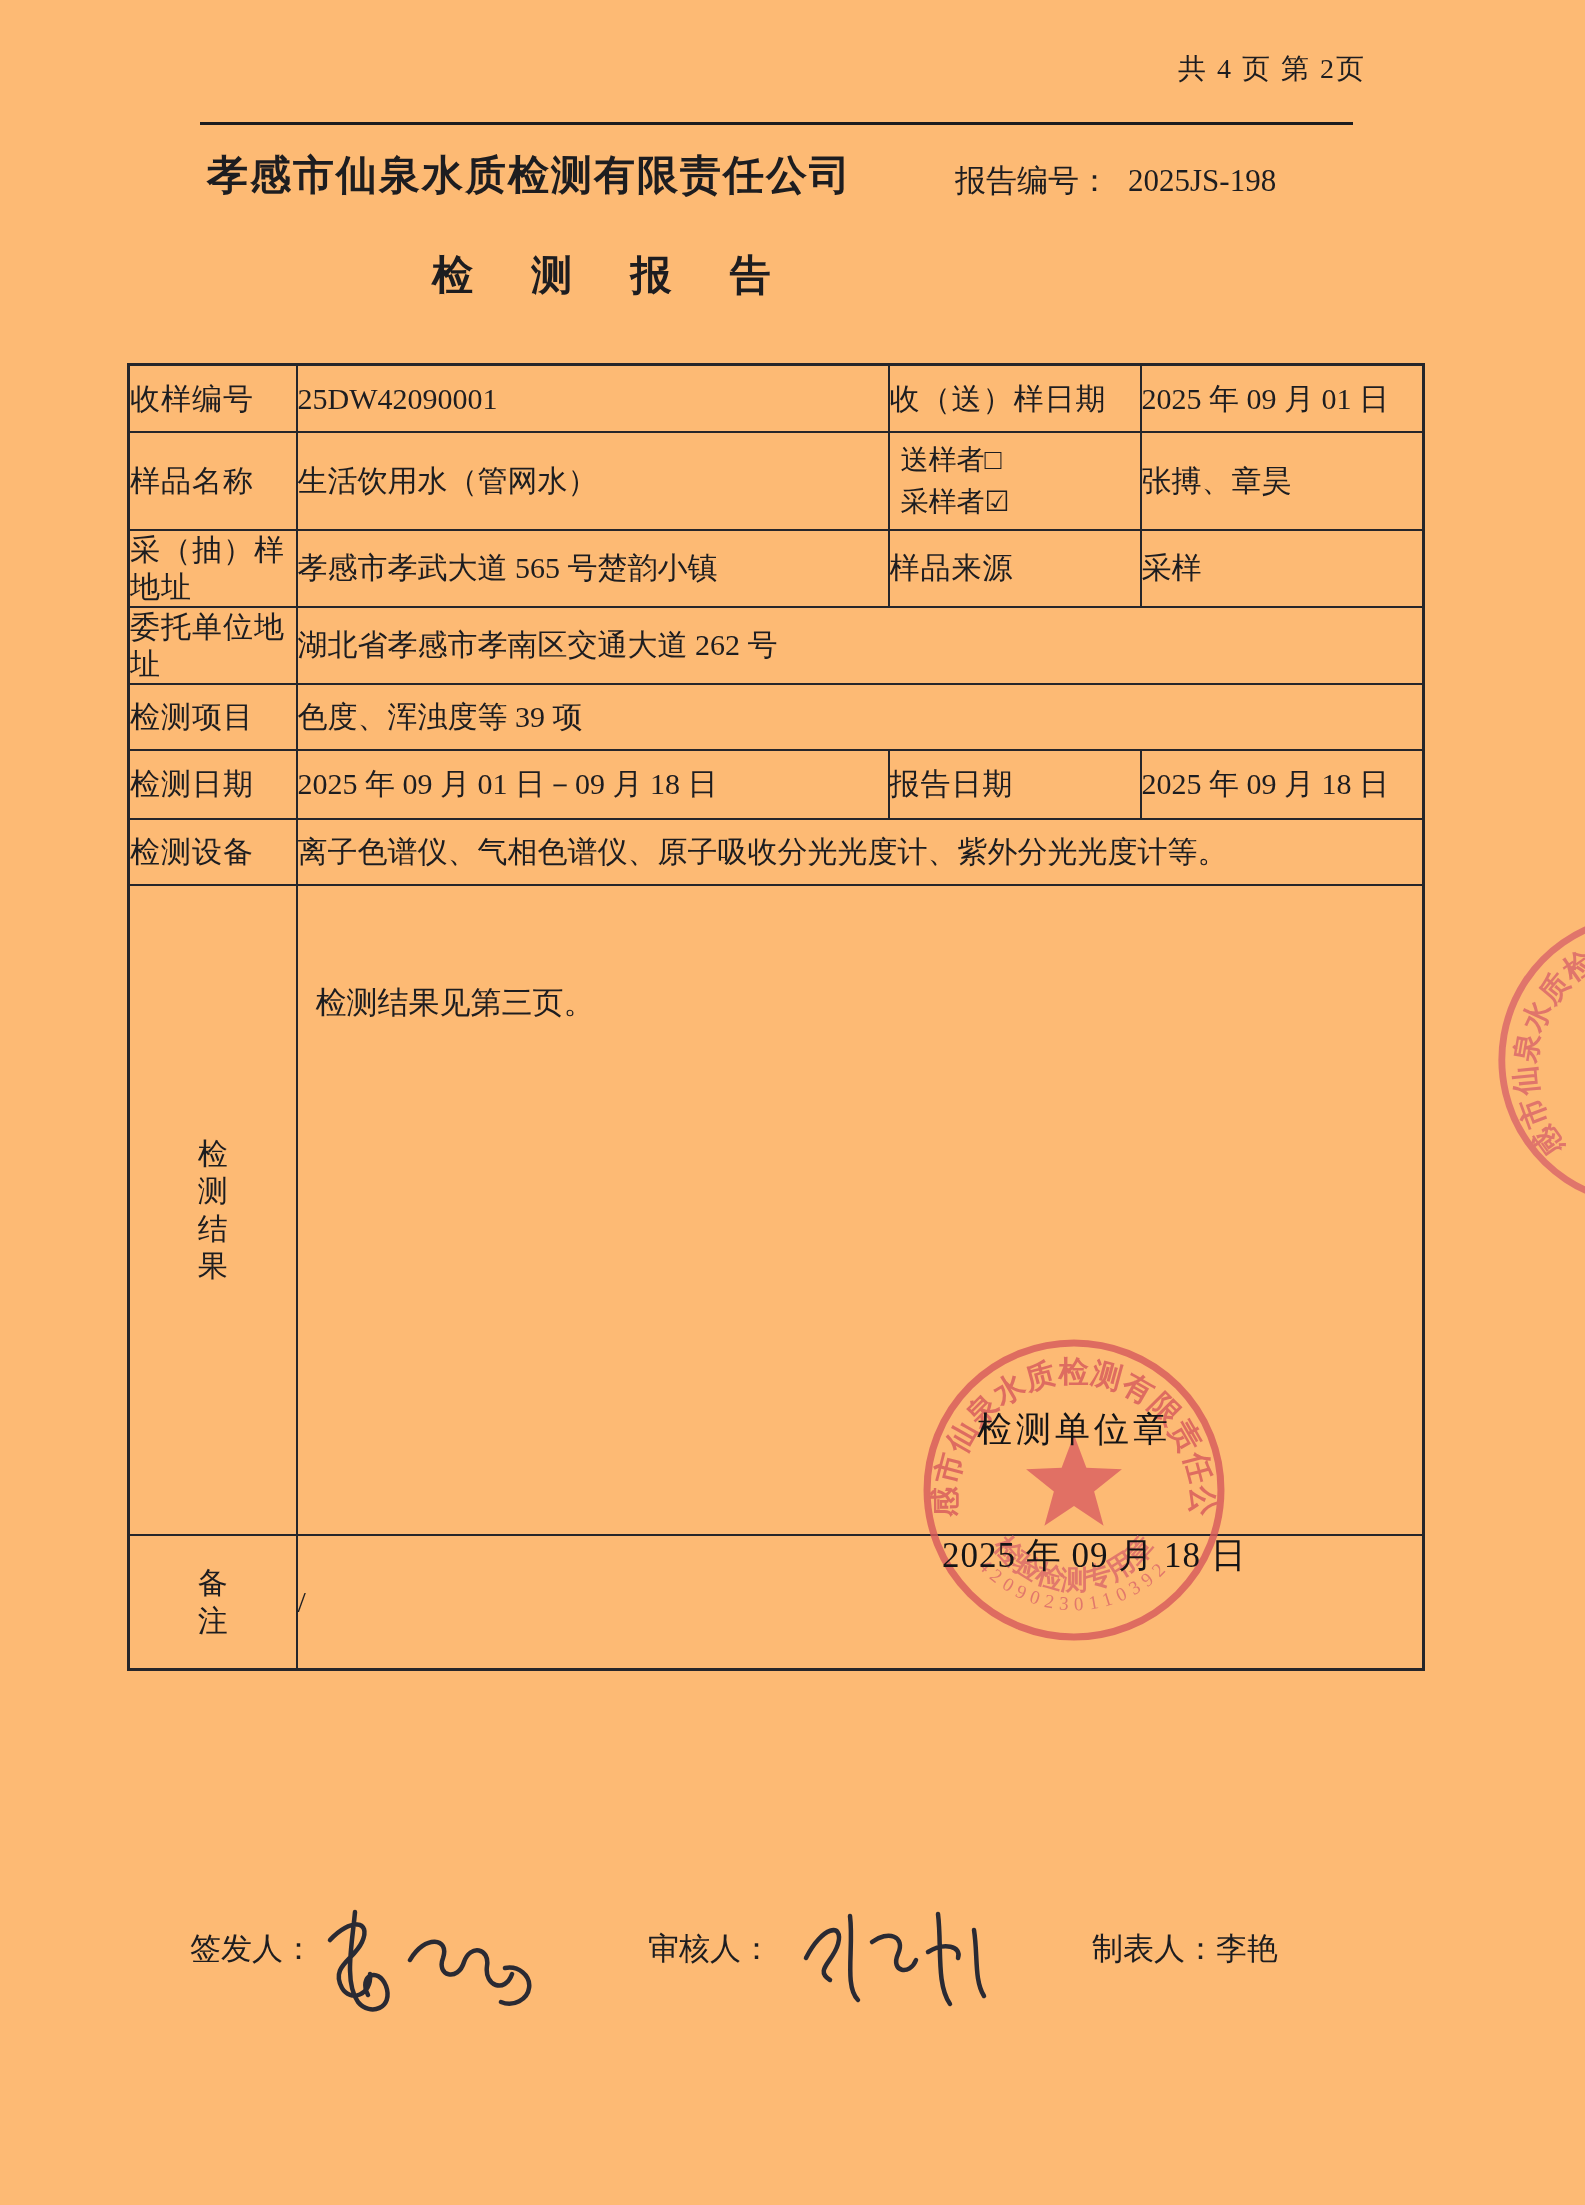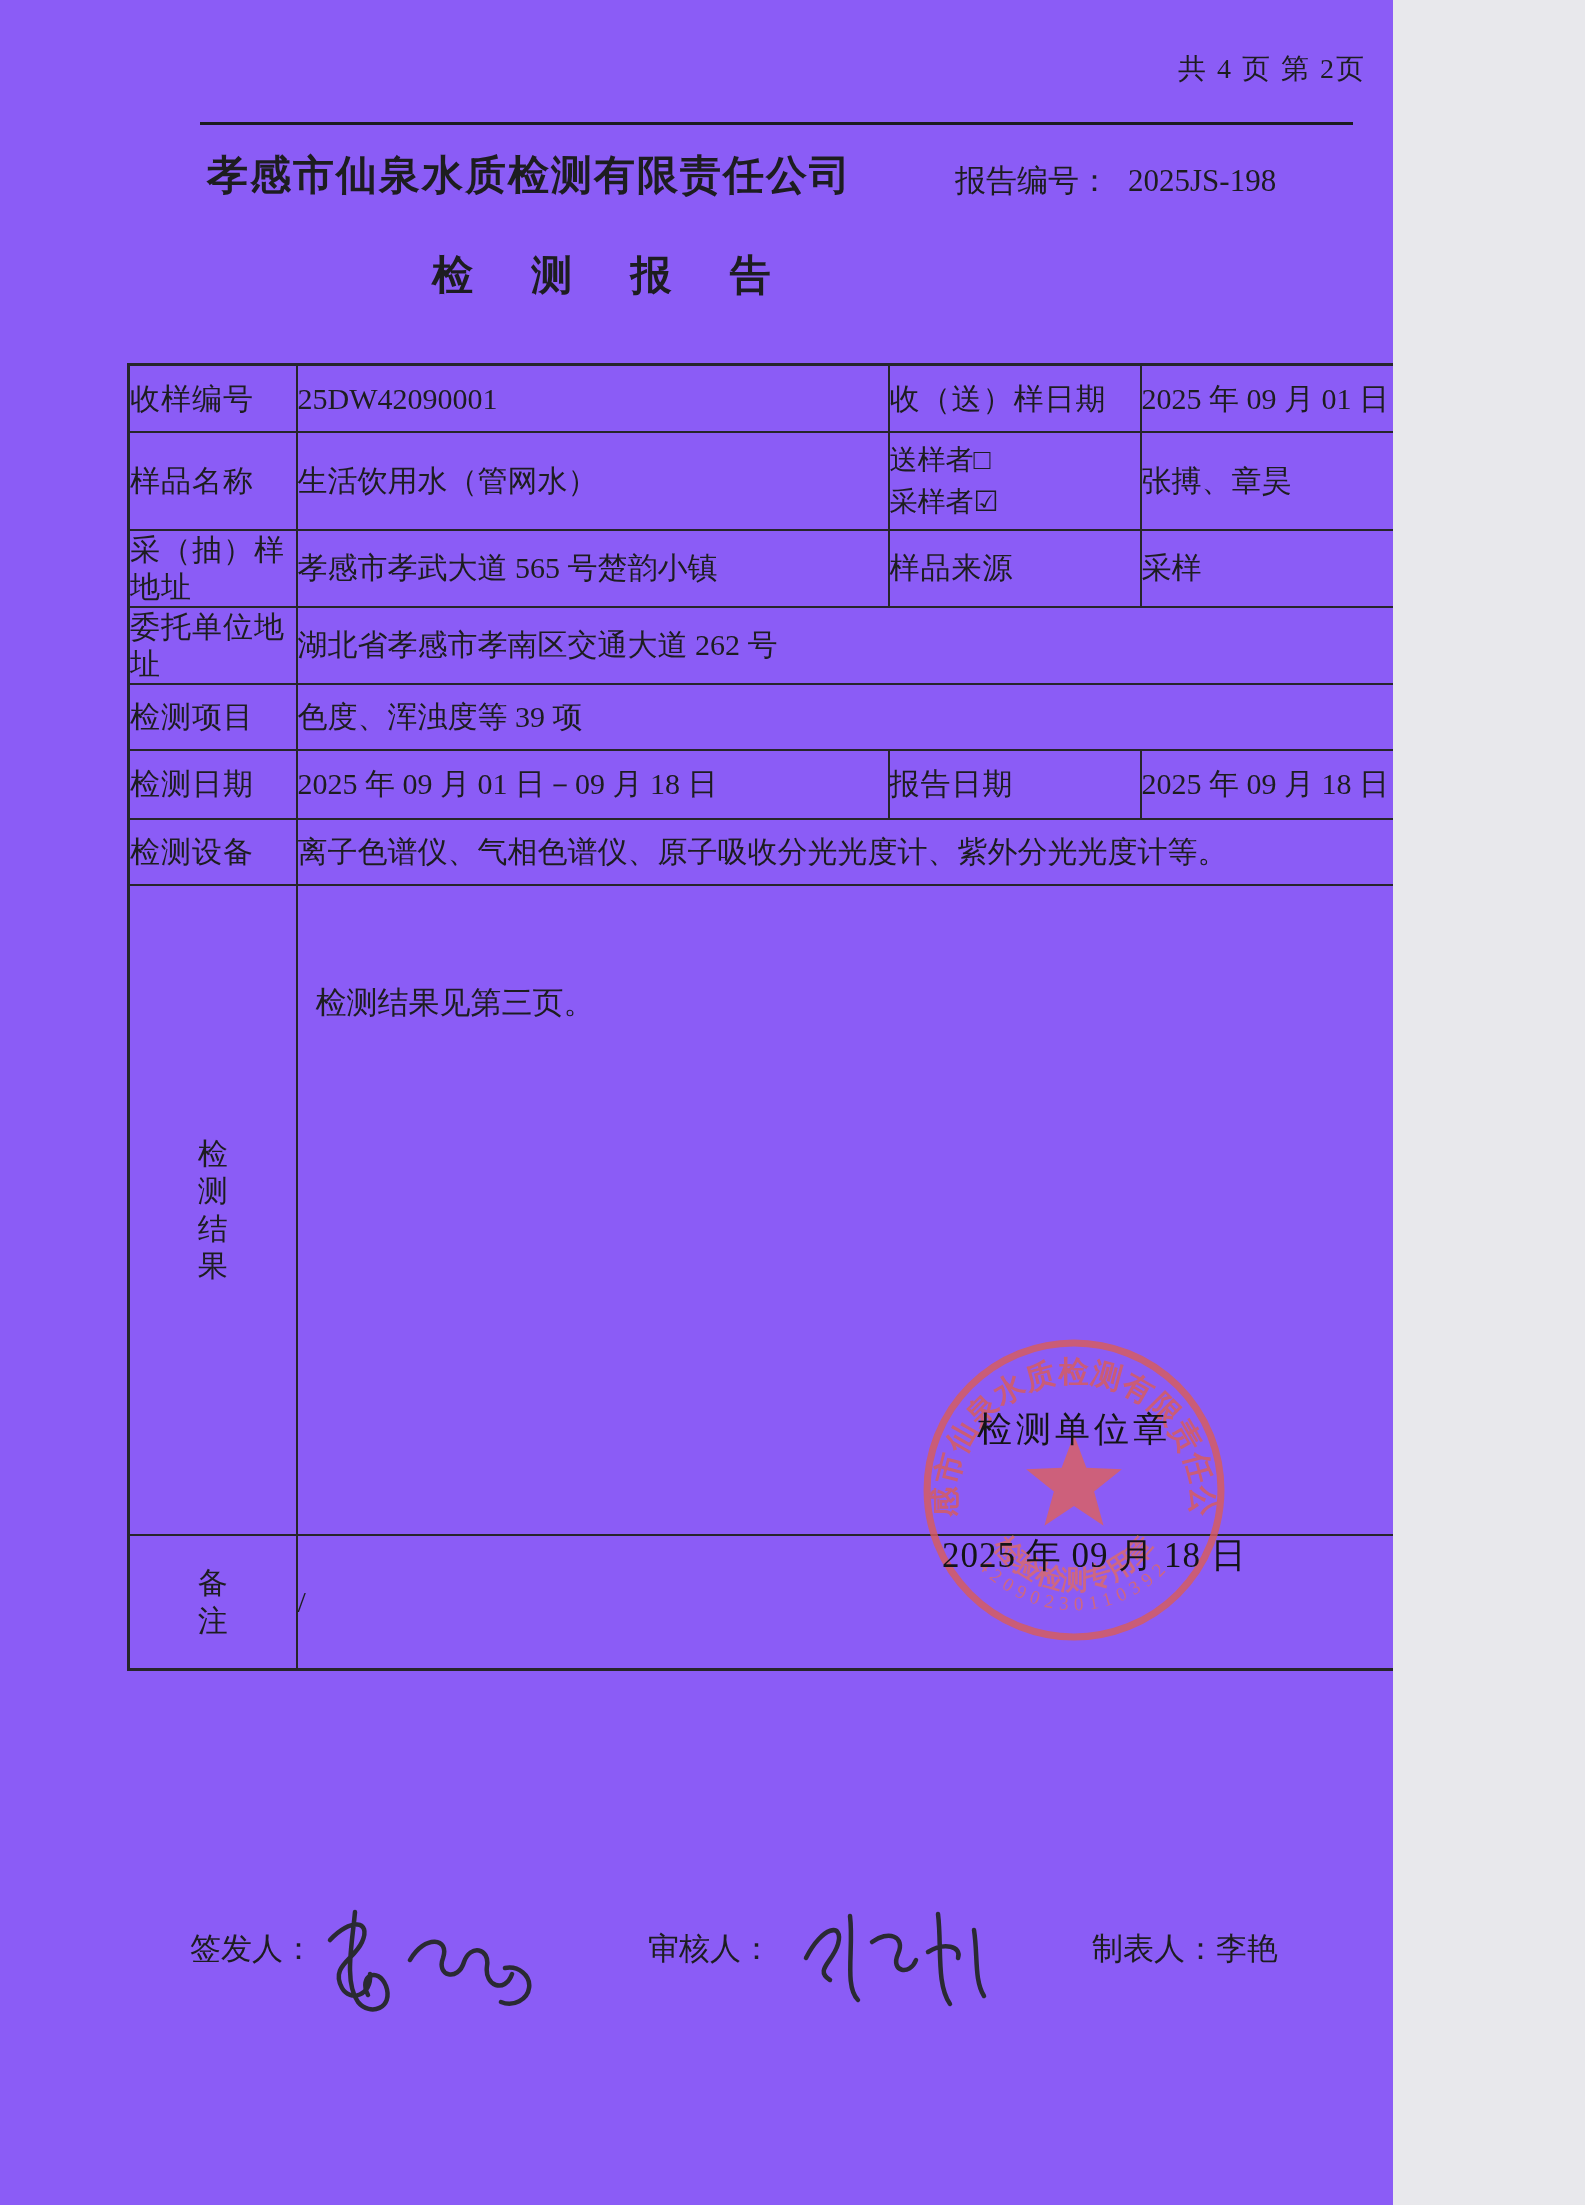--- a/index.html
+++ b/index.html
@@ -1,35 +1,35 @@
 <!DOCTYPE html>
 <html><head>
 <meta charset="utf-8">
 <style>
   html,body{margin:0;padding:0;}
   body{width:1585px;height:2205px;background:#e8e8ec;font-family:"Liberation Serif","DejaVu Serif",serif;}
-  .page{position:absolute;left:0;top:0;width:1393px;height:2205px;background:#8b5cf6;overflow:hidden;color:#1d1d20;}
+  .page{position:absolute;left:0;top:0;width:1585px;height:2205px;background:#fdba74;overflow:hidden;color:#1d1d20;}
   .page-info{position:absolute;left:1178px;top:50px;font-size:28px;letter-spacing:2px;}
   .top-rule{position:absolute;left:200px;top:122px;width:1153px;height:3px;background:#1c1c1f;}
   .company{position:absolute;left:207px;top:148px;font-size:41px;font-weight:bold;letter-spacing:2px;}
   .report-no{position:absolute;left:955px;top:160px;font-size:31px;}
   .report-no .rn{margin-left:18px;font-family:"Liberation Serif","DejaVu Serif",serif;}
   .doc-title{position:absolute;left:432px;top:248px;font-size:41px;font-weight:bold;letter-spacing:24px;white-space:nowrap;}
   table.rpt{position:absolute;left:127px;top:363px;width:1295px;border-collapse:collapse;table-layout:fixed;}
   table.rpt td{border:2px solid #26262a;text-align:left;vertical-align:middle;font-size:30px;padding:0;line-height:1.25;}
   table.rpt{border:3px solid #26262a;}
   td.lbl{font-size:27px;letter-spacing:1px;}
   .r1{height:67px}.r2{height:98px}.r3{height:65px}.r4{height:64px}.r5{height:135px}
   .r6{height:66px}.r7{height:70px}.r8{height:69px}.r9{height:66px}.r10{height:650px}.r11{height:135px}
   td.left-val{text-align:left;padding-left:14px;}
   .two-line div{line-height:60px;}
   .vlabel{display:flex;flex-direction:column;justify-content:space-evenly;align-items:center;height:100%;font-size:30px;}
   .result-cell{vertical-align:top !important;text-align:left !important;}
   .result-note{padding:98px 0 0 18px;font-size:31px;}
-  .chkline{font-size:28px;line-height:42px;}
+  .chkline{font-size:28px;line-height:42px;margin-left:11px;}
   
   .stamp{position:absolute;left:918px;top:1334px;width:312px;height:312px;opacity:.82;}
   .edge-stamp{position:absolute;left:1493px;top:908px;width:304px;height:304px;opacity:.85;}
   .stamp-label{position:absolute;left:977px;top:1406px;font-size:35px;letter-spacing:4px;color:#141416;}
   .stamp-date{position:absolute;left:942px;top:1532px;font-size:35px;letter-spacing:1px;color:#141416;}
   .footer-row{position:absolute;left:0;top:1900px;width:1585px;height:160px;}
   .sig-label{position:absolute;top:28px;font-size:31px;}
   .f-issuer{left:190px;} .f-reviewer{left:648px;} .f-preparer{left:1092px;}
   .sig-svg{position:absolute;top:0;}
   .sig1{left:300px;} .sig2{left:788px;}

